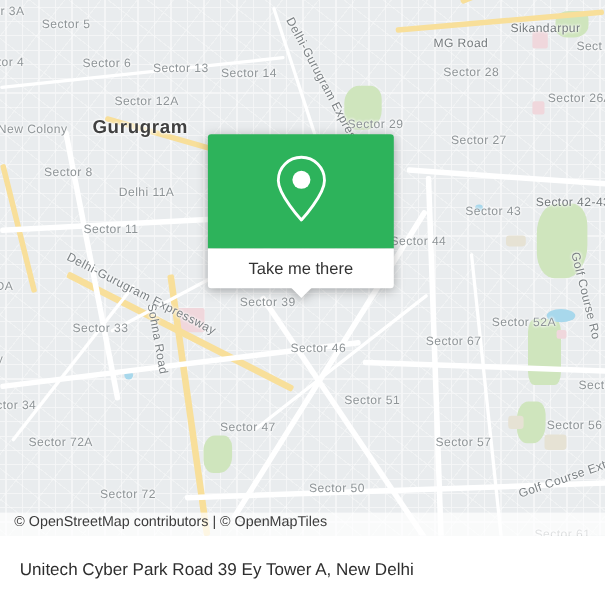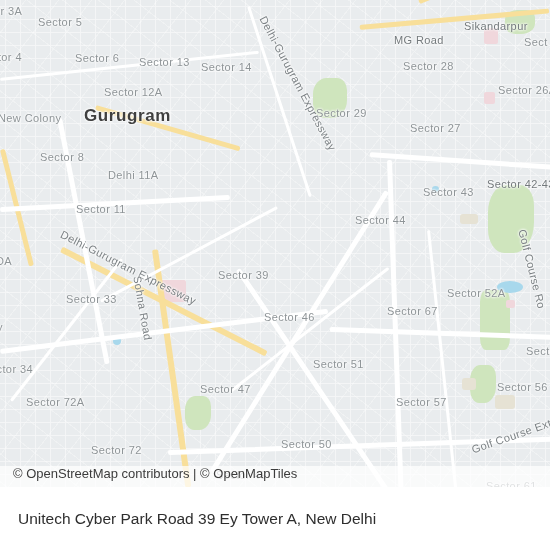--- a/index.html
+++ b/index.html
@@ -197,20 +197,34 @@
     <div id="road-labels">
         <div class="lbl road-lbl" style="left: 268px; top: 14px; transform-origin: 0px 0px; transform: rotate(62deg);">Delhi-Gurugram Expressway</div>
         <div class="lbl road-lbl" style="left: 64px; top: 228px; transform-origin: 0px 0px; transform: rotate(27deg);">Delhi-Gurugram Expressway</div>
         <div class="lbl road-lbl" style="left: 143px; top: 275px; transform-origin: 0px 0px; transform: rotate(80deg);">Sohna Road</div>
         <div class="lbl road-lbl" style="left: 528px; top: 228px; transform-origin: 0px 0px; transform: rotate(76deg);">Golf Course Ro</div>
         <div class="lbl road-lbl" style="left: 470px; top: 444px; transform-origin: 0px 0px; transform: rotate(-19deg);">Golf Course Exte</div>
       </div>
 
     <div class="lbl city" style="left:84px;top:106px;">Gurugram</div>
 
+    <div class="popup">
+      <div class="popup-top">
+        <span>
+          <svg width="56" height="66" viewBox="0 0 56 66" fill="none">
+            <path d="M28 4 C16.4 4 7 13.4 7 25 C7 38 28 61 28 61 C28 61 49 38 49 25 C49 13.4 39.6 4 28 4 Z" stroke="#ffffff" stroke-width="2.6" fill="none" stroke-linejoin="round"></path>
+            <circle cx="28" cy="24.5" r="8.2" fill="#ffffff"></circle>
+          </svg>
+        </span>
+      </div>
+      <div class="popup-bottom">
+        <span>Take me there</span>
+      </div>
+      <div class="popup-tail"></div>
+    </div>
 
   </div>
 
   <div class="attrib">
     <span>© OpenStreetMap contributors | © OpenMapTiles</span>
   </div>
 
   <div class="footer">
     <div class="footer-title">Unitech Cyber Park Road 39 Ey Tower A, New Delhi</div>
   </div>

